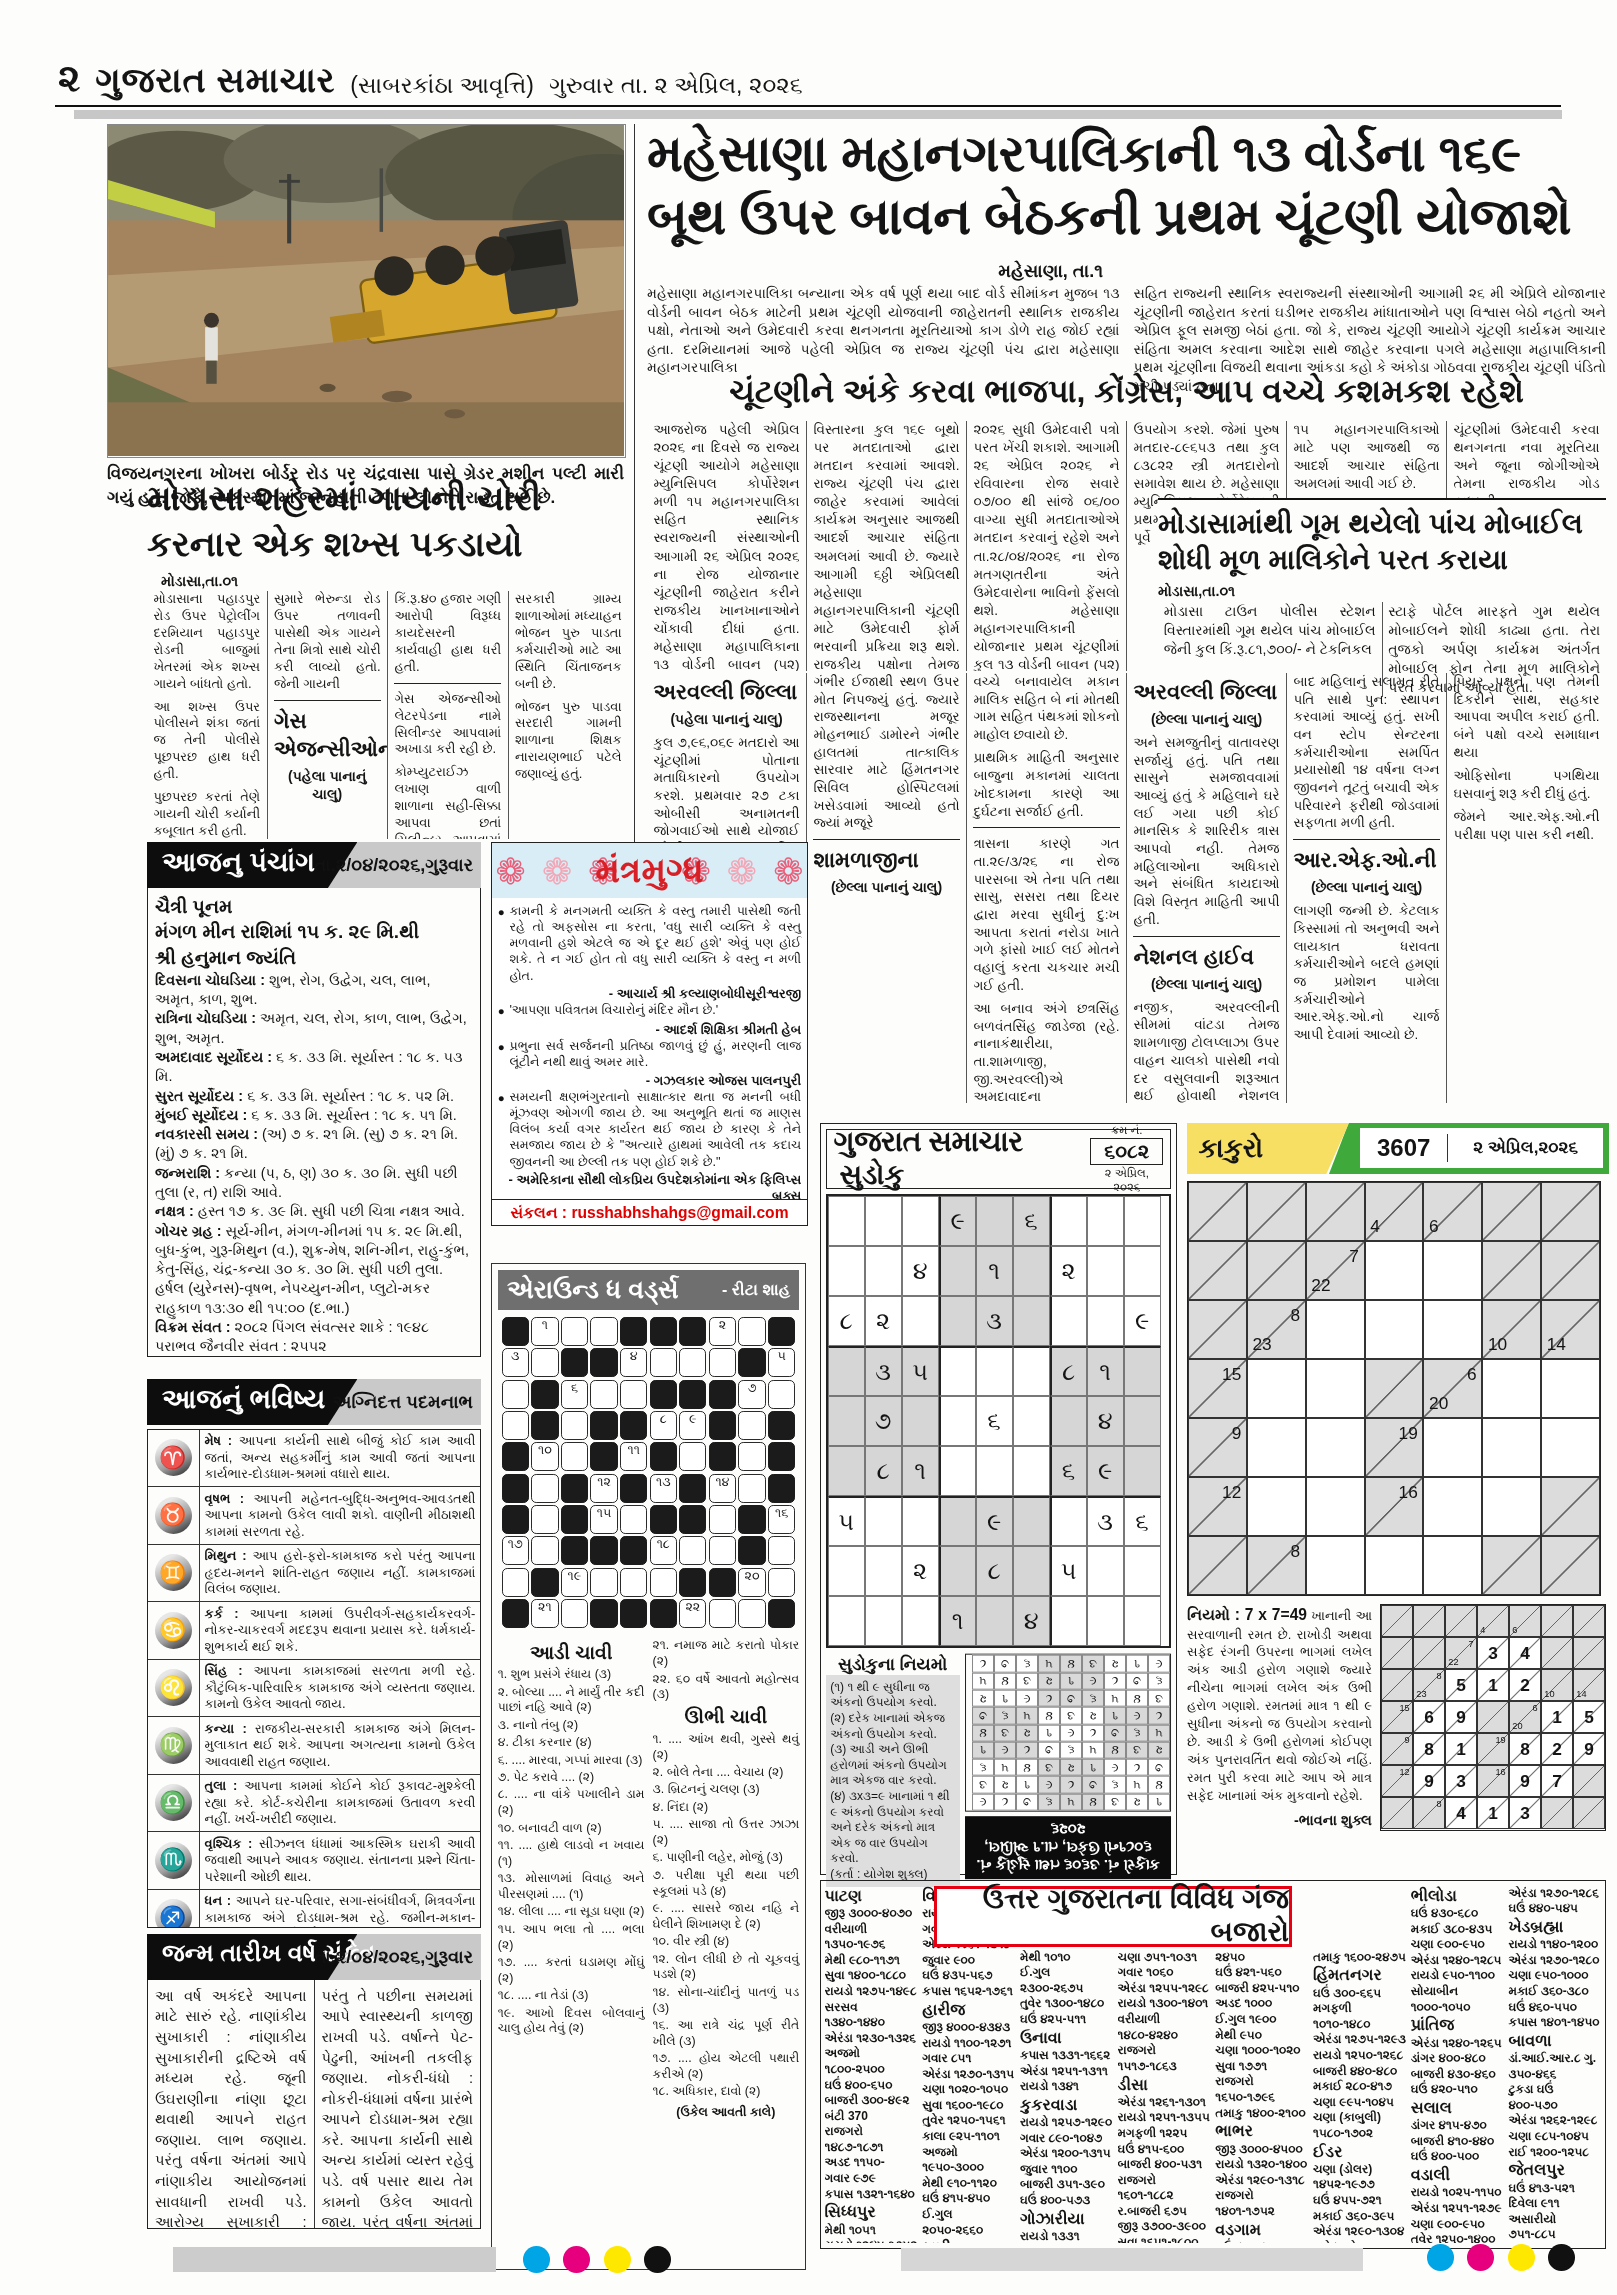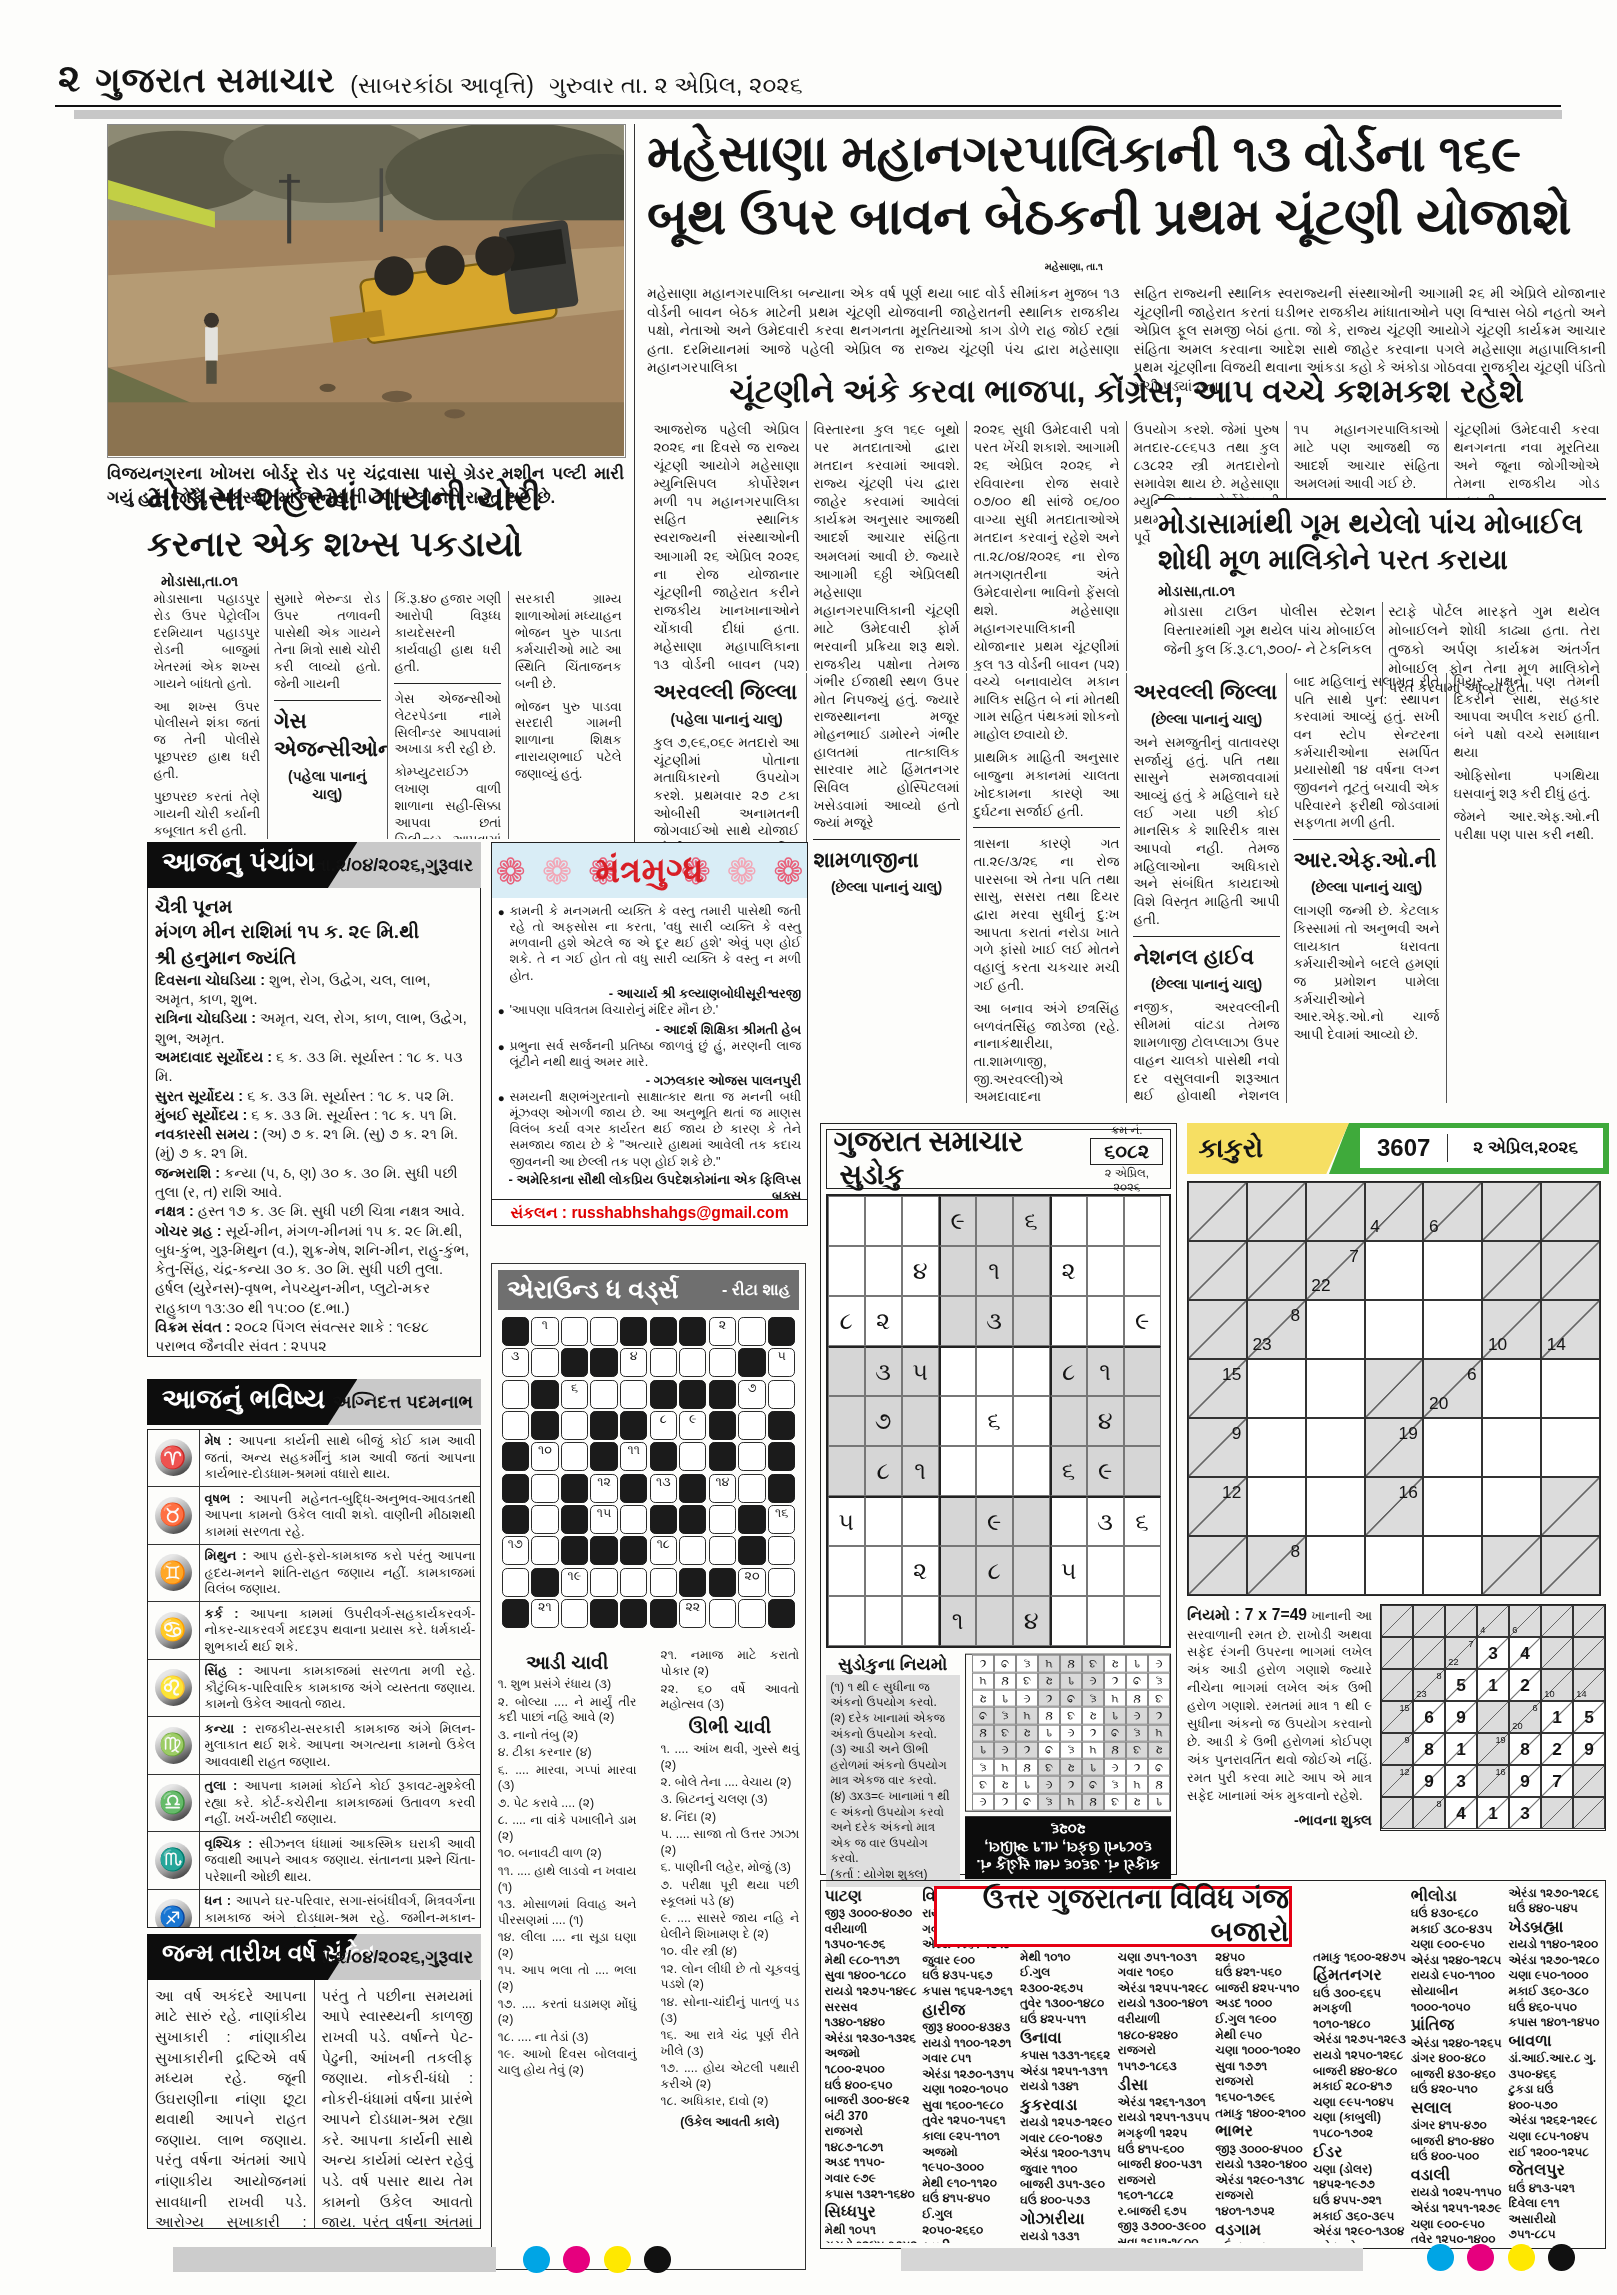--- a/index.html
+++ b/index.html
@@ -14,21 +14,21 @@
   .mast-rest{font-size:23px;padding-bottom:2.3px;}
   #mast-rule{left:55px;top:105px;width:1506px;height:2.3px;background:#111;}
   #mast-gray{left:74px;top:110px;width:1488px;height:9.2px;background:#c7c7c7;}
   
   #photo{left:107px;top:124px;width:517px;height:332px;border:0.6px solid #888;}
   #photo-cap{left:107px;top:462px;width:517px;font-size:17px;line-height:1.4;font-weight:bold;}
   
   .vrule{width:1.2px;background:#333;}
   
   #lead-h1{left:647px;top:122px;width:959px;font-size:51px;font-weight:900;line-height:1.24;letter-spacing:-0.6px;}
-  #lead-date{left:647px;top:261px;width:456px;text-align:right;font-weight:bold;font-size:10px;}
+  #lead-date{left:647px;top:261px;width:456px;text-align:right;font-weight:bold;font-size:18px;}
   #lead-intro{left:647px;top:284px;width:959px;display:flex;gap:14px;}
   #lead-intro>div{flex:1;font-size:14px;line-height:1.33;}
   #lead-sub{left:647px;top:373px;width:959px;font-size:32px;font-weight:700;text-align:center;}
   .colband{display:flex;}
   .ncol{padding:0 6.4px;border-right:0.6px solid #555;overflow:hidden;}
   .ncol:last-child{border-right:none;}
   #lead-cols{left:647px;top:421px;width:959px;height:250px;}
   #lead-cols .ncol{width:147px;font-size:13.6px;line-height:1.33;}
   
   #mobile{left:1158px;top:498px;width:448px;background:#fdfdfb;border-top:2.9px solid #111;padding-top:5.8px;}
@@ -90,21 +90,21 @@
   
   #cross{left:491px;top:1263px;width:315px;height:1007px;border:1.7px solid #333;padding:5.8px;box-sizing:border-box;}
   #cross .ctitle{position:relative;height:40px;background:#6f6f6f;display:flex;align-items:center;justify-content:space-between;padding:0 9.2px;}
   #cross .ctitle .a{color:#fff;font-size:25.4px;font-weight:900;}
   #cross .ctitle .b{color:#fff;font-size:16px;font-weight:bold;}
   #cw-grid{margin:5.8px auto 3.5px auto;width:296px;}
   .cwrow{display:flex;}
   .cwc{width:27px;height:27px;margin:1.2px;border:1.2px solid #2a2a2a;border-radius:5.2px;background:#fff;
        font-size:12.7px;display:flex;align-items:flex-start;justify-content:center;}
   .cwc.blk{background:#1b1b1b;border-color:#1b1b1b;}
-  #cw-clues{display:flex;gap:24px;margin-top:19px;}
+  #cw-clues{display:flex;gap:8px;margin-top:9px;}
   #cw-clues>div{flex:1;font-size:12.4px;line-height:1.27;}
   .cluehead{font-size:19px;font-weight:900;text-align:center;margin:2.3px 0;}
   .clue{margin-bottom:1.7px;text-align:justify;}
   .cluefoot{font-weight:bold;text-align:center;margin-top:4.6px;}
   
   #sudoku{left:820px;top:1123px;width:357px;height:752px;border:1.7px solid #222;box-sizing:border-box;padding:4.6px;}
   #sud-head{border:1.7px solid #222;height:58px;display:flex;align-items:center;justify-content:space-between;padding:0 7px;}
   #sud-head .brand{font-size:29px;font-weight:900;letter-spacing:-0.6px;}
   #sud-head .word{font-size:28px;font-weight:bold;margin-left:5.8px;}
   #sud-head .right{text-align:center;font-size:11.6px;}

